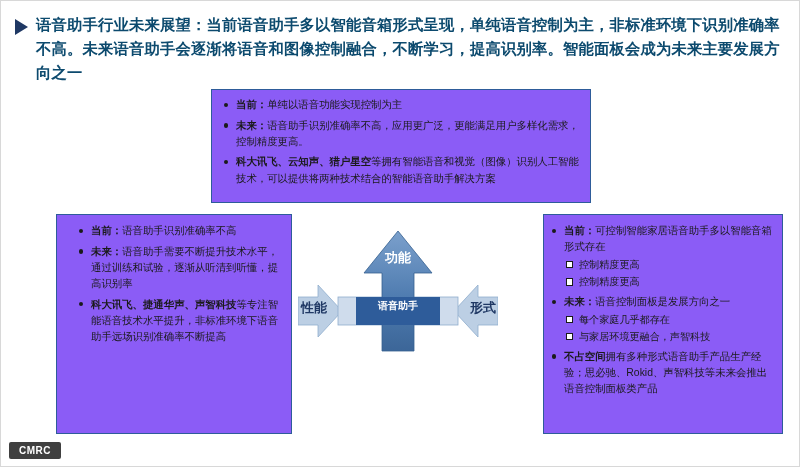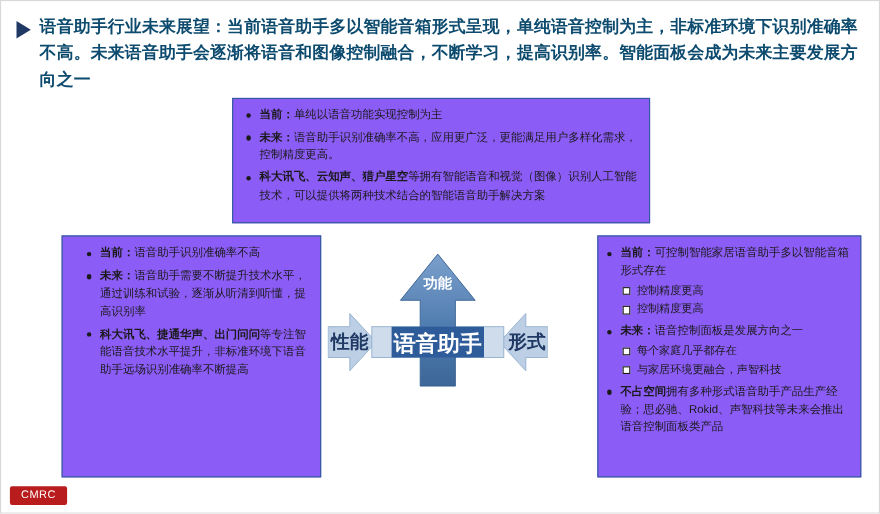--- a/index.html
+++ b/index.html
@@ -80,35 +80,35 @@
   
   .center{
     position:absolute;left:297px;top:210px;width:200px;height:200px;
   }
   .arrow-label{
     position:absolute;color:#ffffff;font-weight:bold;
     font-size:13px;text-align:center;white-space:nowrap;
   }
   .core-label{
     position:absolute;color:#ffffff;font-weight:bold;
-    font-size:20px;left:60px;top:88px;width:80px;text-align:center;
+    font-size:10px;left:60px;top:88px;width:80px;text-align:center;
   }
   .side-label{
-    position:absolute;font-weight:bold;font-size:17px;color:#1f3864;
+    position:absolute;font-weight:bold;font-size:13px;color:#1f3864;
   }
   .side-left{left:3px;top:88px;}
   .side-right{right:2px;top:88px;text-align:center;}
   .top-label{left:62px;top:38px;width:76px;text-align:center;color:#fff;}
 
   
   .logo{
     position:absolute;left:8px;bottom:7px;
-    width:52px;height:17px;background:#b91c1c;
+    width:52px;height:17px;background:#404040;
     border-radius:2px;
-    color:#fff;font-size:10px;font-weight:normal;
+    color:#fff;font-size:10px;font-weight:bold;
     display:flex;align-items:center;justify-content:center;
     letter-spacing:0.5px;
   }
 </style>
 </head>
 <body>
 
 <div class="slide">
 
   <div class="title-row">
@@ -134,21 +134,21 @@
 
   <div class="box box-left">
     <ul class="l1">
       <li>
         <span class="b">当前：</span><span>语音助手识别准确率不高</span>
       </li>
       <li>
         <span class="b">未来：</span><span>语音助手需要不断提升技术水平，通过训练和试验，逐渐从听清到听懂，提高识别率</span>
       </li>
       <li>
-        <span class="b">科大讯飞、捷通华声、出门问问</span><span>等专注智能语音技术水平提升，非标准环境下语音助手远场识别准确率不断提高</span>
+        <span class="b">科大讯飞、捷通华声、声智科技</span><span>等专注智能语音技术水平提升，非标准环境下语音助手远场识别准确率不断提高</span>
       </li>
     </ul>
   </div>
 
   <div class="box box-right">
     <ul class="l1">
       <li>
         <span class="b">当前：</span><span>可控制智能家居语音助手多以智能音箱形式存在</span>
         <ul class="l2">
           <li>控制精度更高</li>

